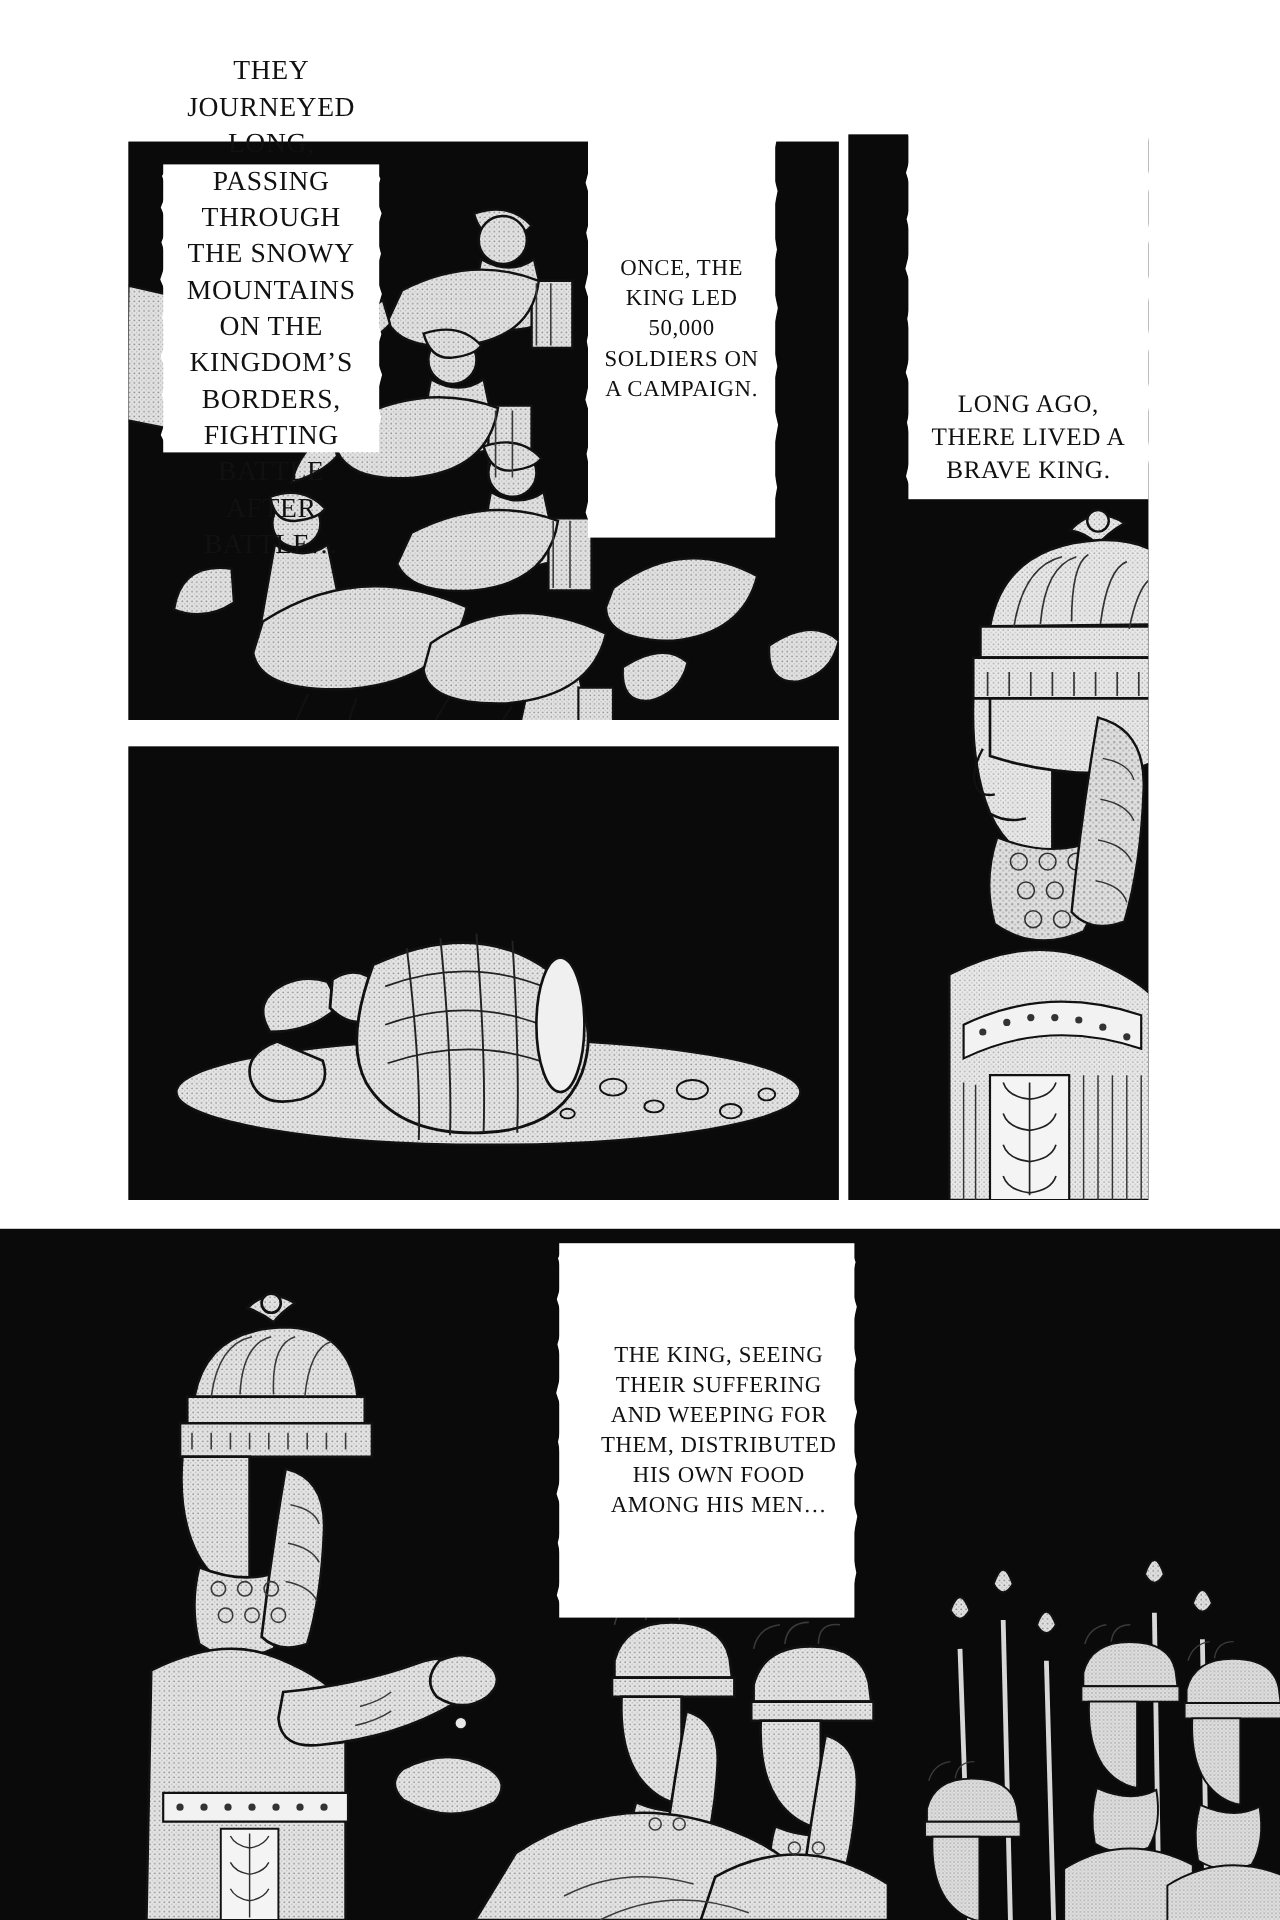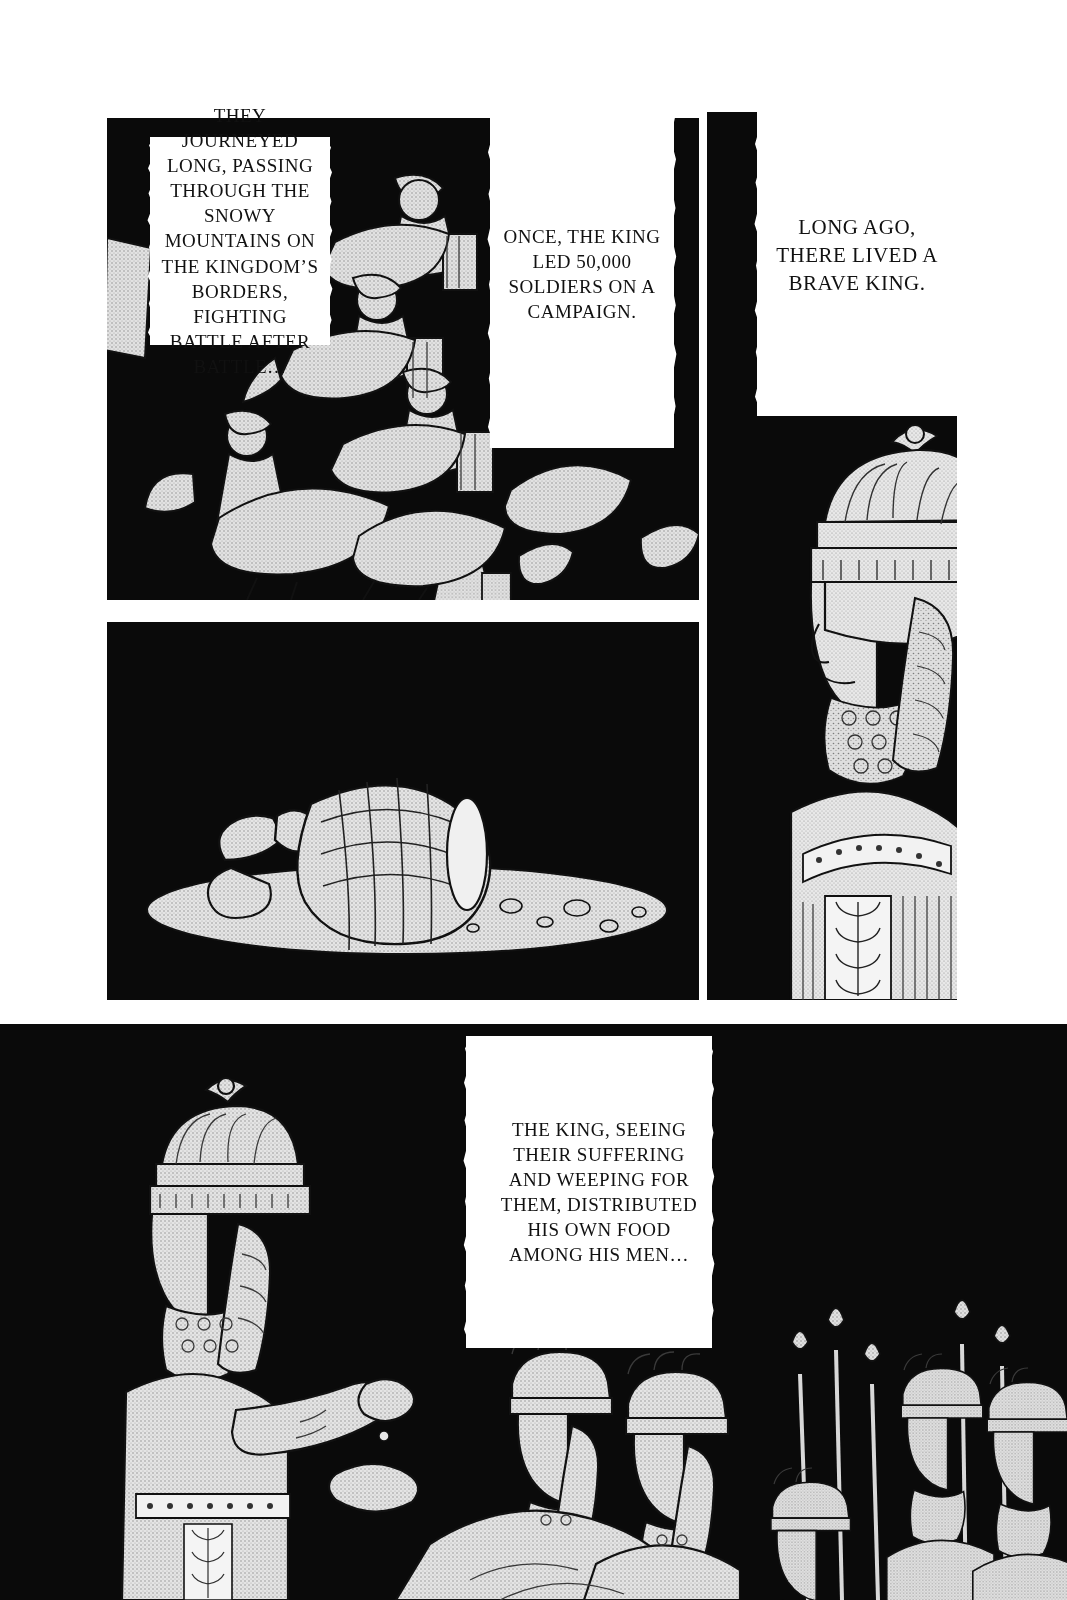--- a/index.html
+++ b/index.html
@@ -163,21 +163,21 @@
         <path d="M151 856 q-18 -2 -22 -14 M151 856 q18 -2 22 -14"></path>
         <path d="M151 882 q-18 -2 -22 -14 M151 882 q18 -2 22 -14"></path>
       </g>
       <g stroke="#333" stroke-width="1.2" fill="none">
         <path d="M196 784 v104 M208 784 v104 M220 784 v104 M232 784 v104 M244 784 v104"></path>
         <path d="M96 790 v98 M106 792 v96"></path>
       </g>
     </svg>
   </div>
 
-  <div class="caption" style="left:757px; top:96px; width:200px; height:320px; font-size:21px;">
+  <div class="caption" style="left:757px; top:96px; width:200px; height:320px; font-size:21px;align-items:flex-end;">
     <span class="cap-txt">Long ago, there lived a brave king.</span>
   </div>
 
   <div class="panel" style="left:107px; top:118px; width:592px; height:482px;">
     <svg width="592" height="482" viewBox="0 0 592 482">
       <defs>
         <pattern id="stip3" width="4" height="4" patternUnits="userSpaceOnUse">
           <rect width="4" height="4" fill="#e2e2e2"></rect>
           <circle cx="1" cy="1" r="0.7" fill="#858585"></circle>
           <circle cx="3" cy="3" r="0.5" fill="#9c9c9c"></circle>
@@ -247,25 +247,25 @@
       </g>
 
       <g stroke="#3a3a3a" stroke-width="1.3" fill="none">
         <path d="M340 118 v52 M352 118 v52"></path>
         <path d="M306 224 v56 M320 224 v56"></path>
         <path d="M354 316 v56 M368 316 v56"></path>
       </g>
     </svg>
   </div>
 
-  <div class="caption" style="left:150px; top:137px; width:180px; height:208px; font-size:19px;">
+  <div class="caption" style="left:136px; top:137px; width:180px; height:240px; font-size:23px;">
     <span class="cap-txt">They journeyed long, passing through the snowy mountains on the kingdom’s borders, fighting battle after battle…</span>
   </div>
 
-  <div class="caption" style="left:490px; top:100px; width:184px; height:348px; font-size:19px;">
+  <div class="caption" style="left:490px; top:100px; width:156px; height:348px; font-size:19px;">
     <span class="cap-txt">Once, the king led 50,000 soldiers on a campaign.</span>
   </div>
 
   <div class="panel" style="left:107px; top:622px; width:592px; height:378px;">
     <svg width="592" height="378" viewBox="0 0 592 378">
       <defs>
         <pattern id="stip4" width="4" height="4" patternUnits="userSpaceOnUse">
           <rect width="4" height="4" fill="#e5e5e5"></rect>
           <circle cx="1" cy="1" r="0.7" fill="#848484"></circle>
           <circle cx="3" cy="3" r="0.5" fill="#9b9b9b"></circle>

